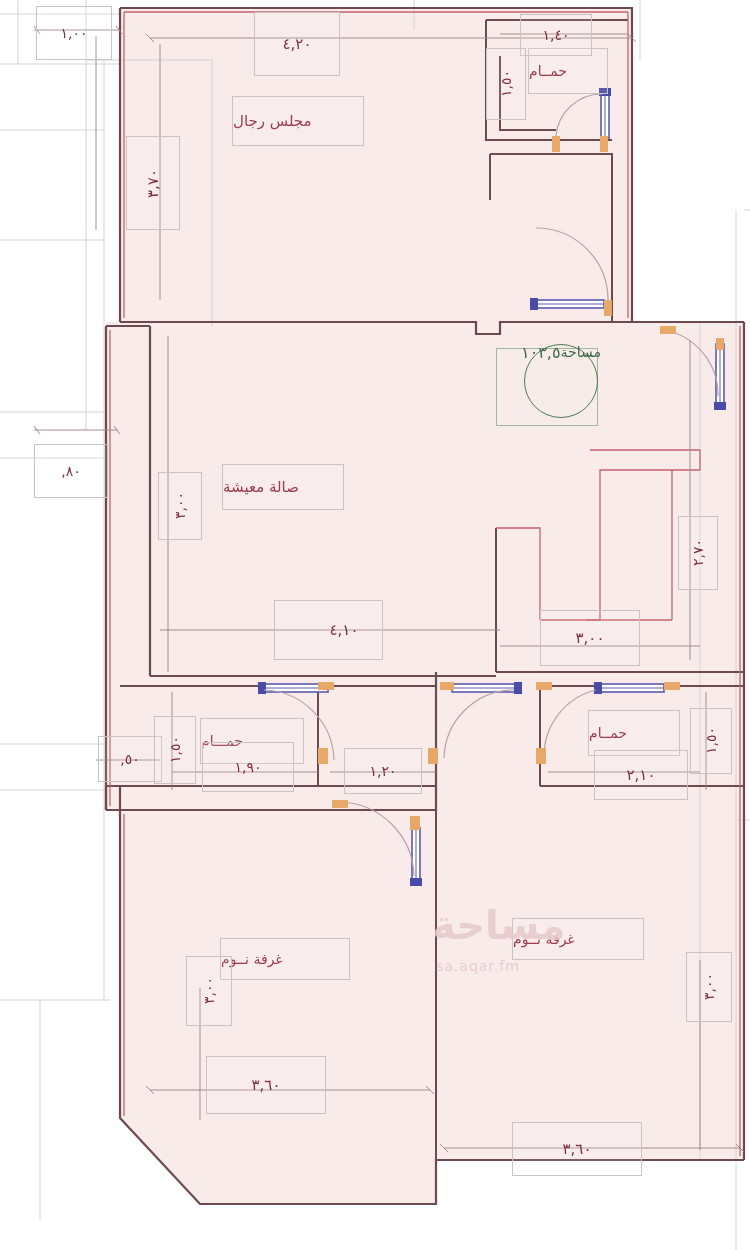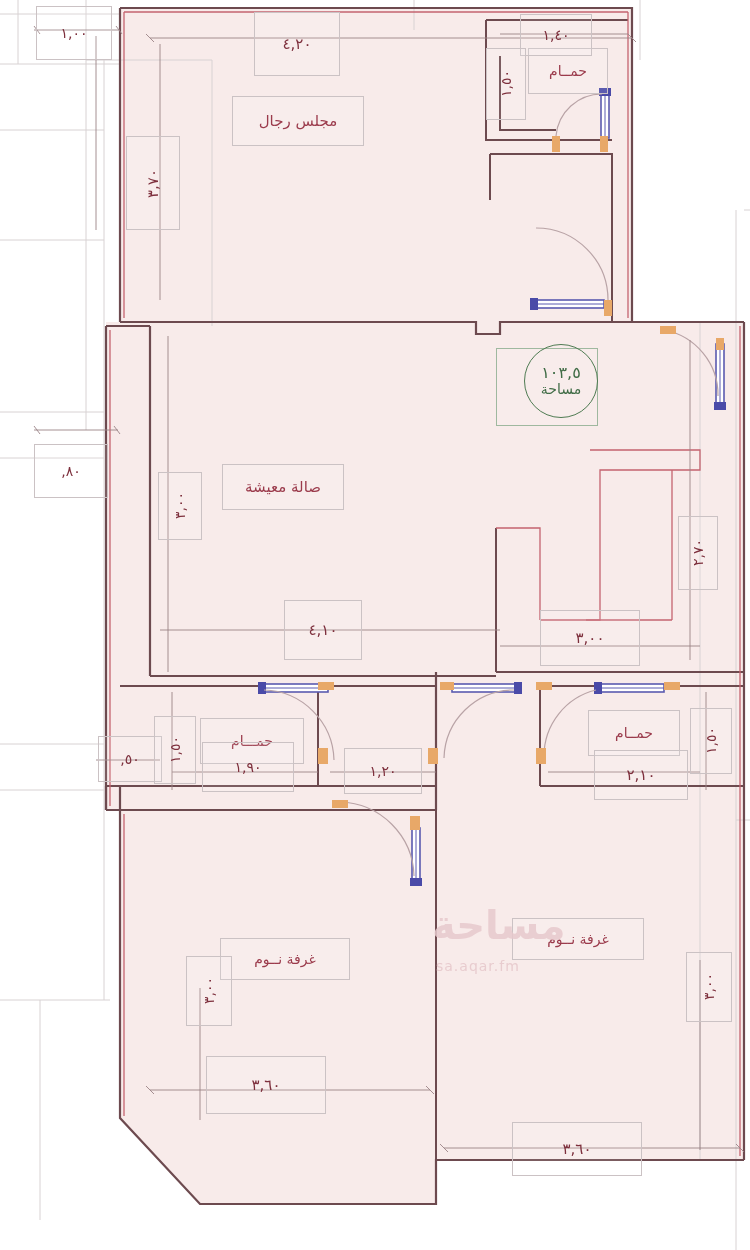--- a/index.html
+++ b/index.html
@@ -1,25 +1,25 @@
 <!DOCTYPE html>
 <html><head>
 <meta charset="utf-8">
 <style>
   html,body{margin:0;padding:0;background:#ffffff;}
   body{font-family:"DejaVu Sans","Liberation Sans",sans-serif;}
   #stage{position:relative;width:750px;height:1250px;background:#ffffff;overflow:hidden;}
   svg{position:absolute;left:0;top:0;}
   .roombox{position:absolute;border:1px solid #cbc2c4;background:rgba(255,255,255,0.10);
-           display:flex;align-items:center;justify-content:center;color:#9b3b4c;}
+           display:flex;align-items:center;color:#9b3b4c;}
   .dimbox{position:absolute;border:1px solid #cbc2c4;background:rgba(255,255,255,0.10);
           display:flex;align-items:center;justify-content:center;color:#7d2f3c;}
   .vert{writing-mode:vertical-rl;transform:rotate(180deg);}
   .areacircle{position:absolute;border:1px solid #4f7b52;border-radius:50%;
-              display:flex;flex-direction:column;align-items:center;justify-content:center;
+              display:flex;flex-direction:row;justify-content:center;
               color:#3f6b45;line-height:1.05;}
   .areabox{position:absolute;border:1px solid #9fb89f;background:rgba(255,255,255,0.05);}
   .wm{position:absolute;color:#e7c9cd;font-weight:bold;letter-spacing:2px;opacity:.85;}
   .wm2{position:absolute;color:#e7c9cd;letter-spacing:1px;opacity:.9;}
 </style>
 </head>
 <body>
 
 <div id="stage">
 
@@ -234,21 +234,21 @@
   </div>
   <div class="dimbox" style="left:254px;top:12px;width:84px;height:62px;font-size:15px;justify-content:center;">
     <span>٤,٢٠</span>
   </div>
   <div class="dimbox" style="left:520px;top:14px;width:70px;height:40px;font-size:14px;">
     <span>١,٤٠</span>
   </div>
   <div class="dimbox" style="left:34px;top:404px;width:72px;height:52px;font-size:14px;margin-top:40px;">
     <span>,٨٠</span>
   </div>
-  <div class="dimbox" style="left:284px;top:600px;width:76px;height:58px;font-size:15px;">
+  <div class="dimbox" style="left:274px;top:600px;width:76px;height:58px;font-size:15px;padding-left:31px;">
     <span>٤,١٠</span>
   </div>
   <div class="dimbox" style="left:540px;top:610px;width:98px;height:54px;font-size:15px;">
     <span>٣,٠٠</span>
   </div>
   <div class="dimbox" style="left:98px;top:736px;width:62px;height:44px;font-size:14px;">
     <span>,٥٠</span>
   </div>
   <div class="dimbox" style="left:202px;top:742px;width:90px;height:48px;font-size:14px;">
     <span>١,٩٠</span>

